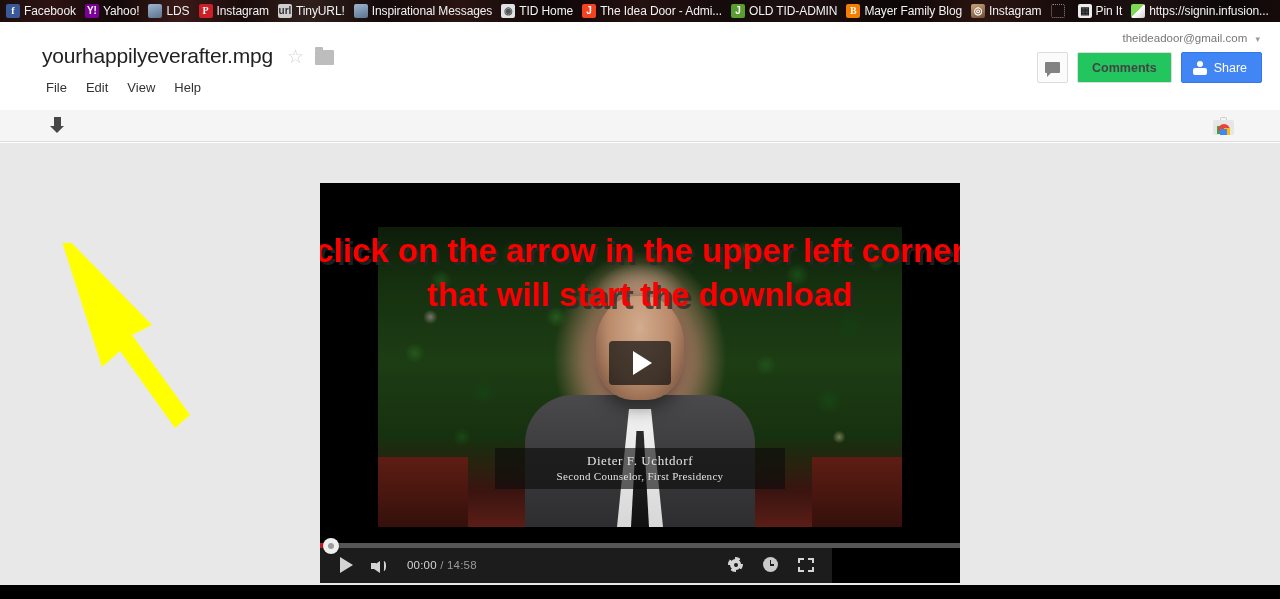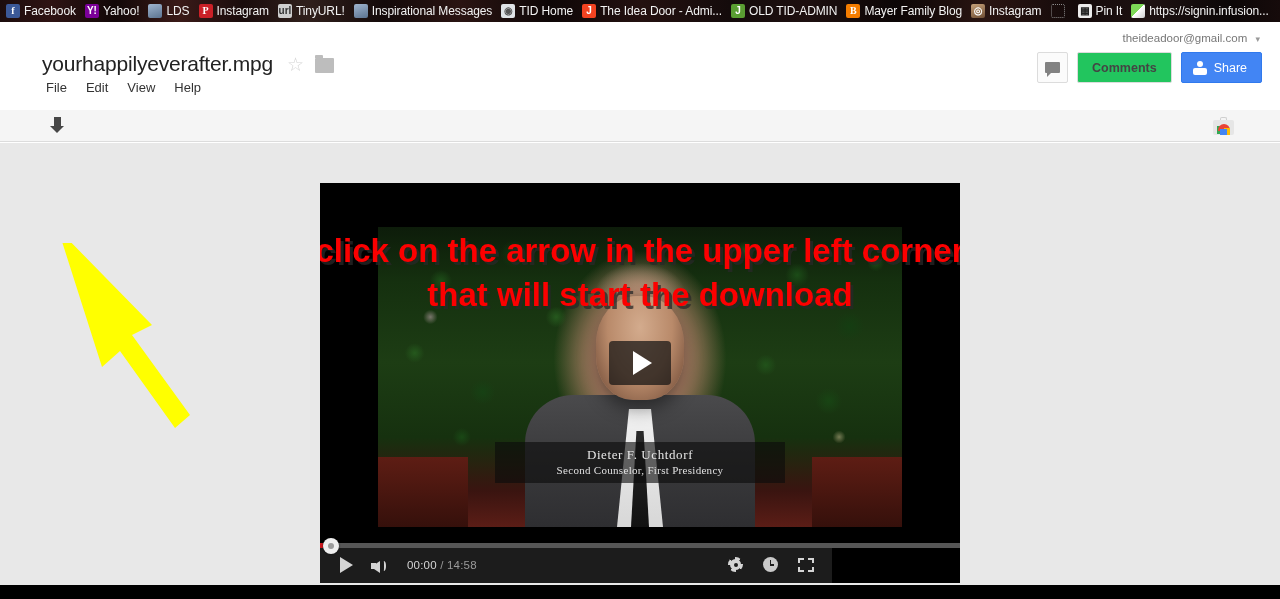--- a/index.html
+++ b/index.html
@@ -57,21 +57,21 @@
   .fav-empty { background: transparent; border: 1px dotted #8a8a8a; }
   .fav-pinit { background: #ececec; color:#222; font-size:7px; letter-spacing:-1px; }
   .fav-infusion { background: linear-gradient(135deg,#7ed957 0%,#7ed957 48%,#ffffff 50%,#cfcfcf 100%); }
 
   
   .drive-header {
     position: absolute; top: 22px; left: 0;
     width: 1280px; height: 88px;
     background: #ffffff;
   }
-  .doc-title-row { position: absolute; left: 42px; top: 30px; display: flex; align-items: center; }
+  .doc-title-row { position: absolute; left: 42px; top: 22px; display: flex; align-items: center; }
   .doc-title {
     font-size: 21px; color: #222; font-weight: normal;
     letter-spacing: -0.2px;
   }
   .title-icon { margin-left: 14px; display: inline-flex; align-items: center; }
   .star-ic { color: #d4d4d4; font-size: 19px; line-height: 19px; }
   .folder-ic {
     width: 19px; height: 15px; background: #bdbdbd;
     border-radius: 1px; position: relative; margin-left: 11px; margin-top: 3px;
   }
@@ -241,21 +241,21 @@
     position:absolute; left:50%; bottom:0; transform:translateX(-50%);
     width:18px; height:96px;
     background: linear-gradient(180deg,#2a2a2a,#111);
     clip-path: polygon(30% 0, 70% 0, 100% 100%, 0 100%);
   }
   .podium-l { position:absolute; left:0; bottom:0; width:90px; height:70px; background: linear-gradient(180deg,#5e1d14,#35100b); }
   .podium-r { position:absolute; right:0; bottom:0; width:90px; height:70px; background: linear-gradient(180deg,#5e1d14,#35100b); }
 
   .caption-box {
     position:absolute; left:50%; transform:translateX(-50%);
-    bottom: 44px; width: 290px; padding: 5px 0 7px;
+    bottom: 38px; width: 290px; padding: 5px 0 7px;
     background: rgba(12,12,12,.62);
     text-align:center;
   }
   .cap-name {
     color:#e6e6e6; font-size:13px; letter-spacing:.6px;
     font-family:"Liberation Serif", serif;
   }
   .cap-role {
     color:#e0e0e0; font-size:11px; letter-spacing:.3px; margin-top:1px;
     font-family:"Liberation Serif", serif;

